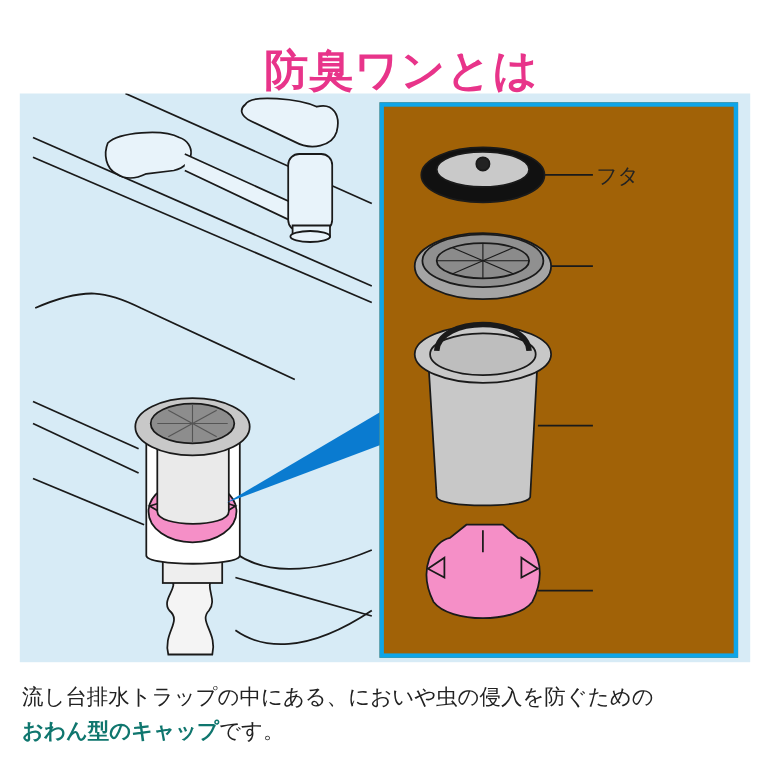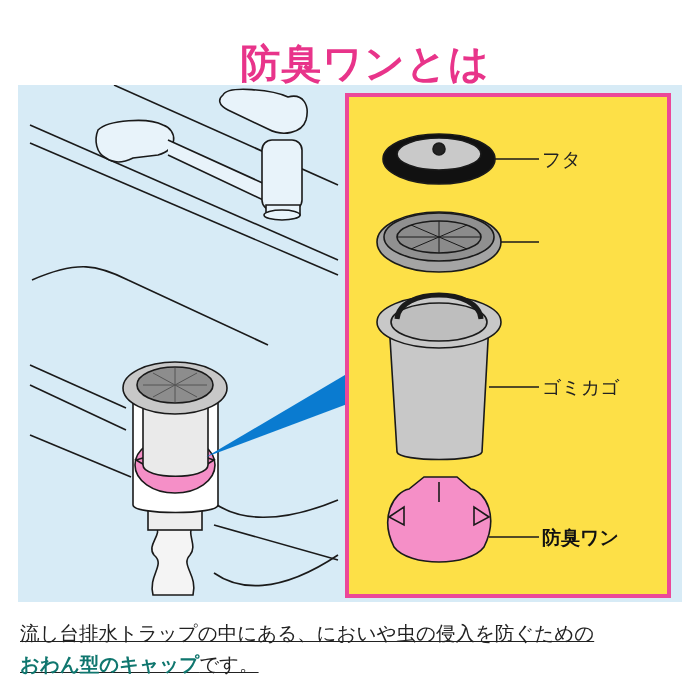--- a/index.html
+++ b/index.html
@@ -3,25 +3,25 @@
 <meta charset="utf-8">
 <style>
   html, body { margin:0; padding:0; background:#ffffff; }
   body { width:700px; height:700px; position:relative; overflow:hidden;
          font-family:"DejaVu Sans", "Liberation Sans", sans-serif; }
   .title { position:absolute; left:15px; top:24px; width:700px; text-align:center;
            font-size:40px; font-weight:bold; color:#e8348a; letter-spacing:1px;margin-top:12px; }
   .panel { position:absolute; left:18px; top:85px; width:664px; height:517px; background:#d7ebf6; }
   .scene { position:absolute; left:18px; top:85px; width:664px; height:517px; }
   .box { position:absolute; left:345px; top:93px; width:318px; height:497px;
-         background:#fde047; border:4px solid #ec4899; }
+         background:#a16207; border:4px solid #0ea5e9; }
   .label { position:absolute; font-size:19px; color:#222; white-space:nowrap; }
   .label.bold { font-weight:bold; color:#111; }
   .caption { position:absolute; left:20px; top:618px; width:670px; font-size:19.5px;
-             line-height:31px; color:#222;text-decoration:underline; }
+             line-height:31px; color:#222; }
   .caption .hl { color:#0f766e; font-weight:bold; }
 </style>
 </head>
 <body>
 
 <div class="title">防臭ワンとは</div>
 
 <div class="panel"></div>
 
 <svg class="scene" viewBox="0 0 664 517" width="664" height="517">
@@ -105,20 +105,18 @@
       <g>
         <path d="M45 450 C30 420 45 395 60 392 L75 380 L108 380 L122 392 C137 395 150 420 135 450 C120 470 60 470 45 450 Z" fill="#f58fc7"></path>
         <path d="M40 420 L55 410 L55 428 Z" fill="#f58fc7"></path>
         <path d="M140 420 L125 410 L125 428 Z" fill="#f58fc7"></path>
         <line x1="90" y1="385" x2="90" y2="405"></line>
         <line x1="140" y1="440" x2="190" y2="440"></line>
       </g>
     </g>
   </svg>
   <div class="label" style="left:193px;top:50px;">フタ</div>
-  <div class="label" style="left:193px;top:278px;">ゴミカゴ</div>
-  <div class="label bold" style="left:193px;top:428px;">防臭ワン</div>
 </div>
 
 <div class="caption">
   <div>流し台排水トラップの中にある、においや虫の侵入を防ぐための</div>
   <div><span class="hl">おわん型のキャップ</span><span>です。</span></div>
 </div>
 
 </body></html>

